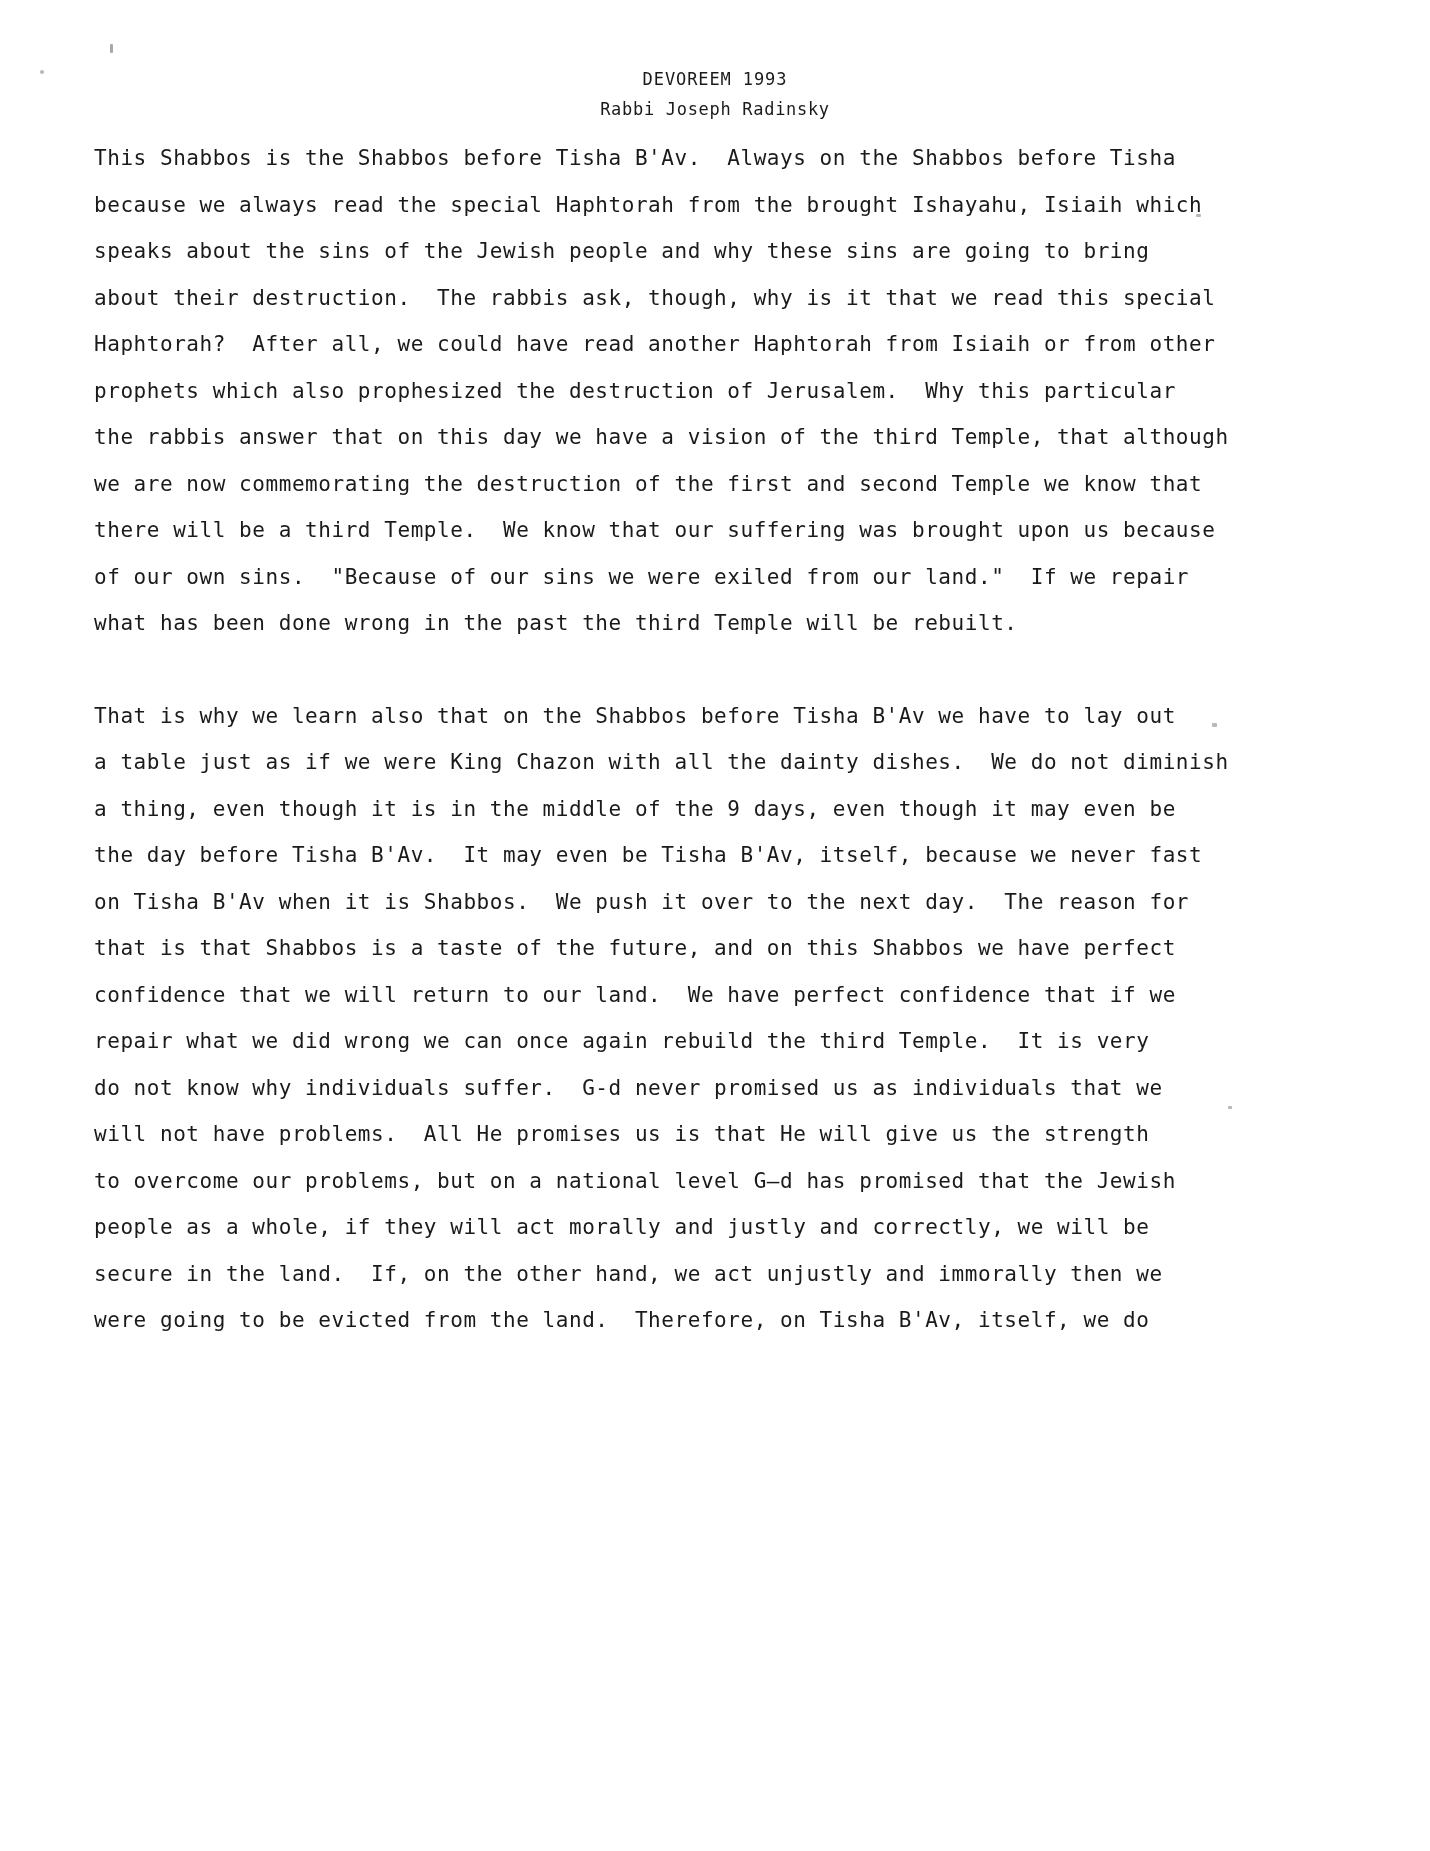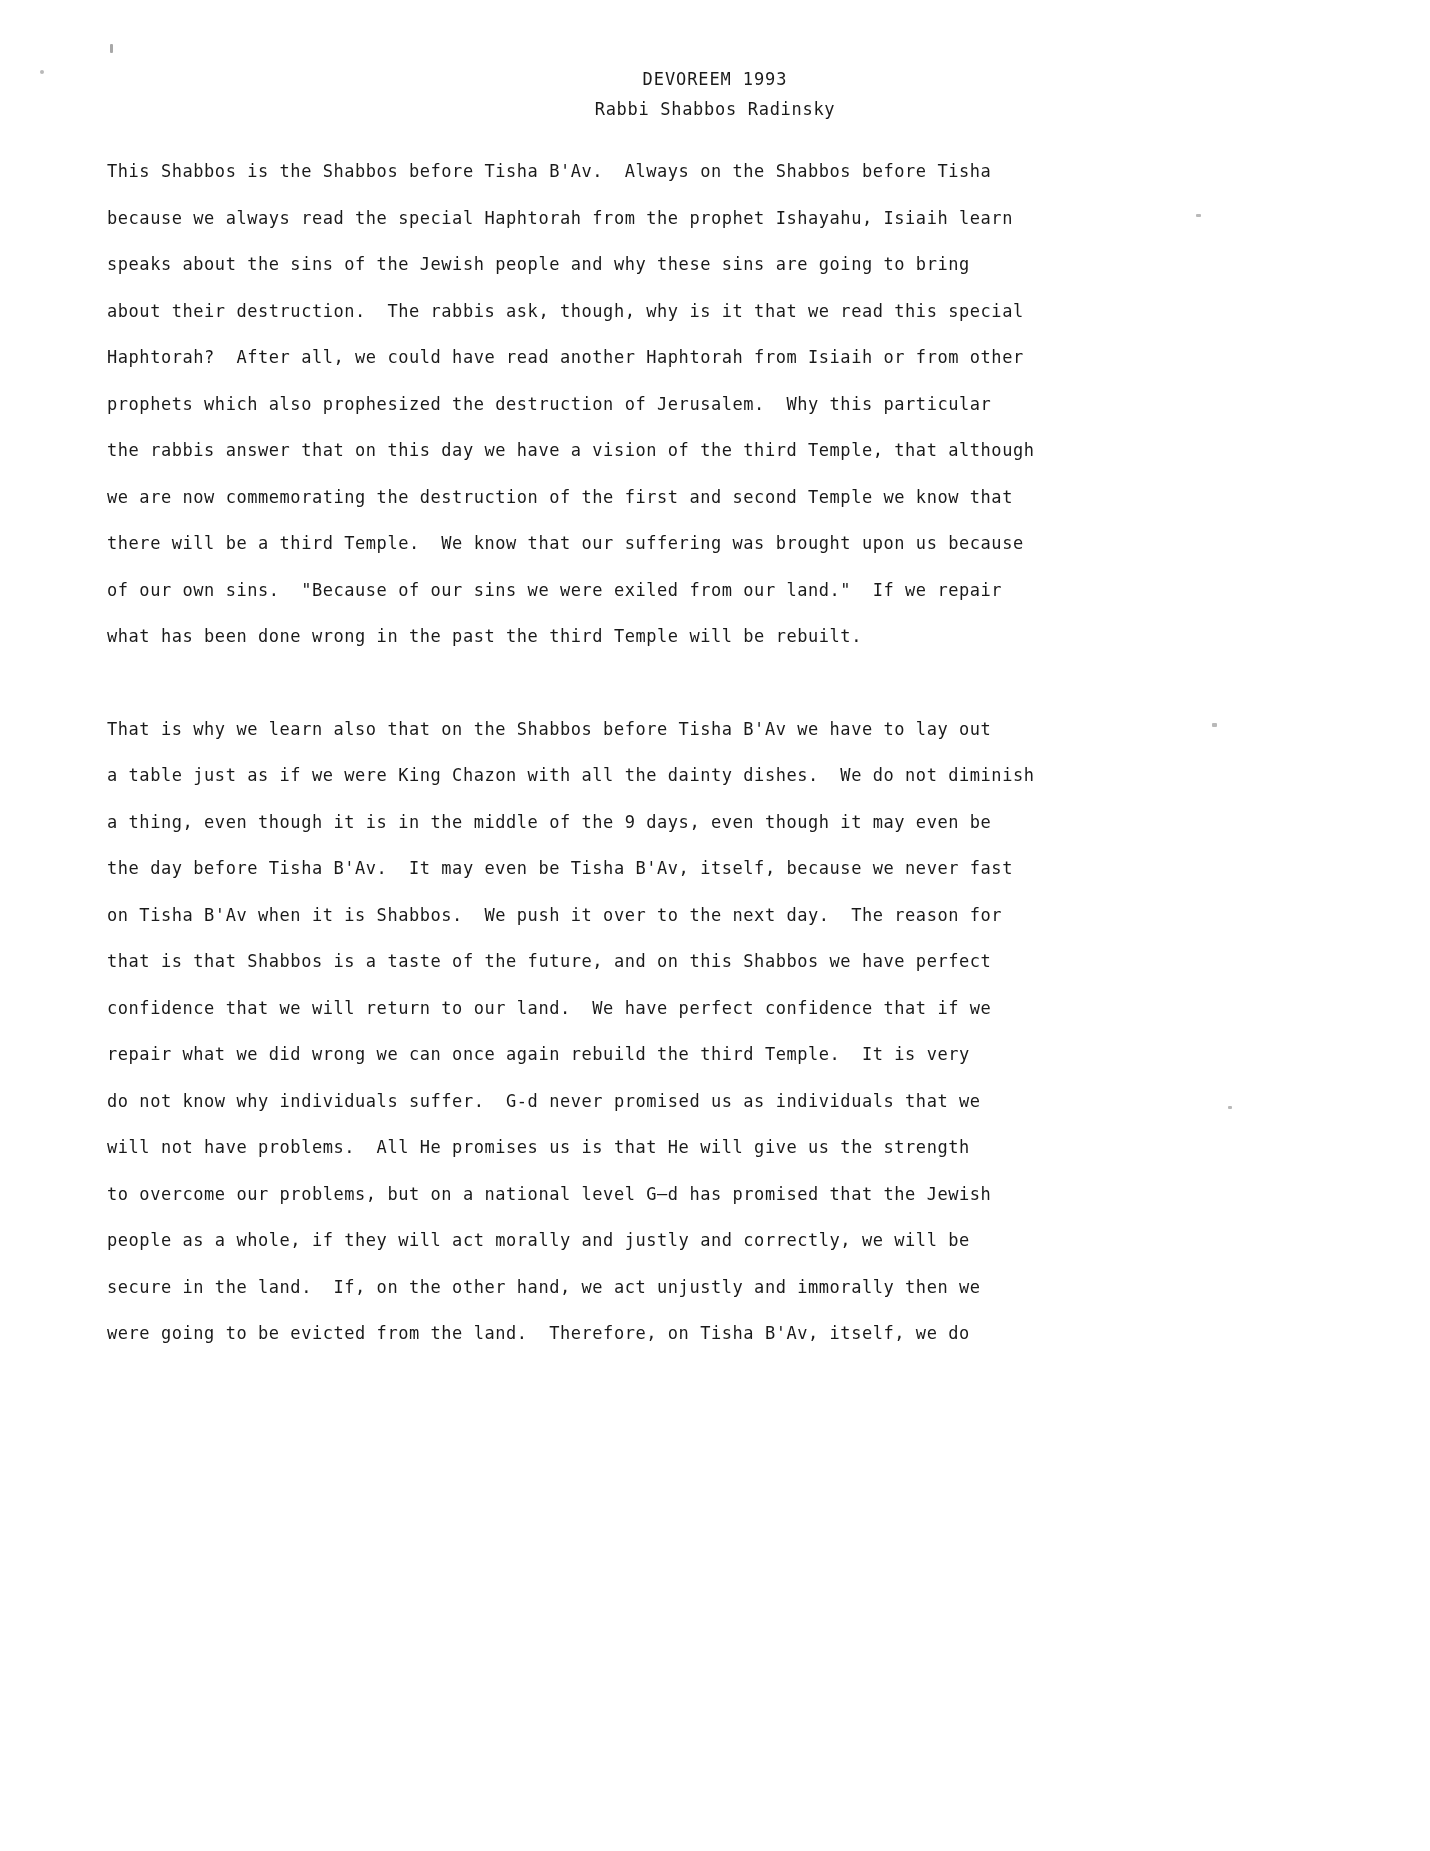--- a/index.html
+++ b/index.html
@@ -41,51 +41,51 @@
   .doc-head .line1 { letter-spacing: 0.9px; }
   .doc-head .line2 { letter-spacing: 0.7px; }
 
   .body-text {
     position: absolute;
     top: 131px;
     left: 90px;
     width: 1175px;
   }
   .para {
-    font-size: 17px;
+    font-size: 21px;
     line-height: 46.5px;
     letter-spacing: 0.55px;
     text-align: justify;
-    margin: 17px;
+    margin: 4px;
   }
   .para + .para { margin-top: 46px; }
   .para .ln { display: block; white-space: pre; }
   .para .ln.last { }
 </style>
 </head>
 <body>
 
 <div id="page">
 
   <span class="speck s1"></span>
   <span class="speck s2"></span>
   <span class="speck s3"></span>
   <span class="speck s4"></span>
   <span class="speck s5"></span>
 
   <div class="doc-head">
     <div class="line1">DEVOREEM 1993</div>
-    <div class="line2">Rabbi Shabbos Radinsky</div>
+    <div class="line2">Rabbi Joseph Radinsky</div>
   </div>
 
   <div class="body-text">
 
     <p class="para">
       <span class="ln">This Shabbos is the Shabbos before Tisha B'Av.  Always on the Shabbos before Tisha</span>
-      <span class="ln">because we always read the special Haphtorah from the prophet Ishayahu, Isiaih learn</span>
+      <span class="ln">because we always read the special Haphtorah from the brought Ishayahu, Isiaih which</span>
       <span class="ln">speaks about the sins of the Jewish people and why these sins are going to bring</span>
       <span class="ln">about their destruction.  The rabbis ask, though, why is it that we read this special</span>
       <span class="ln">Haphtorah?  After all, we could have read another Haphtorah from Isiaih or from other</span>
       <span class="ln">prophets which also prophesized the destruction of Jerusalem.  Why this particular</span>
       <span class="ln">the rabbis answer that on this day we have a vision of the third Temple, that although</span>
       <span class="ln">we are now commemorating the destruction of the first and second Temple we know that</span>
       <span class="ln">there will be a third Temple.  We know that our suffering was brought upon us because</span>
       <span class="ln">of our own sins.  "Because of our sins we were exiled from our land."  If we repair</span>
       <span class="ln last">what has been done wrong in the past the third Temple will be rebuilt.</span>
     </p>

